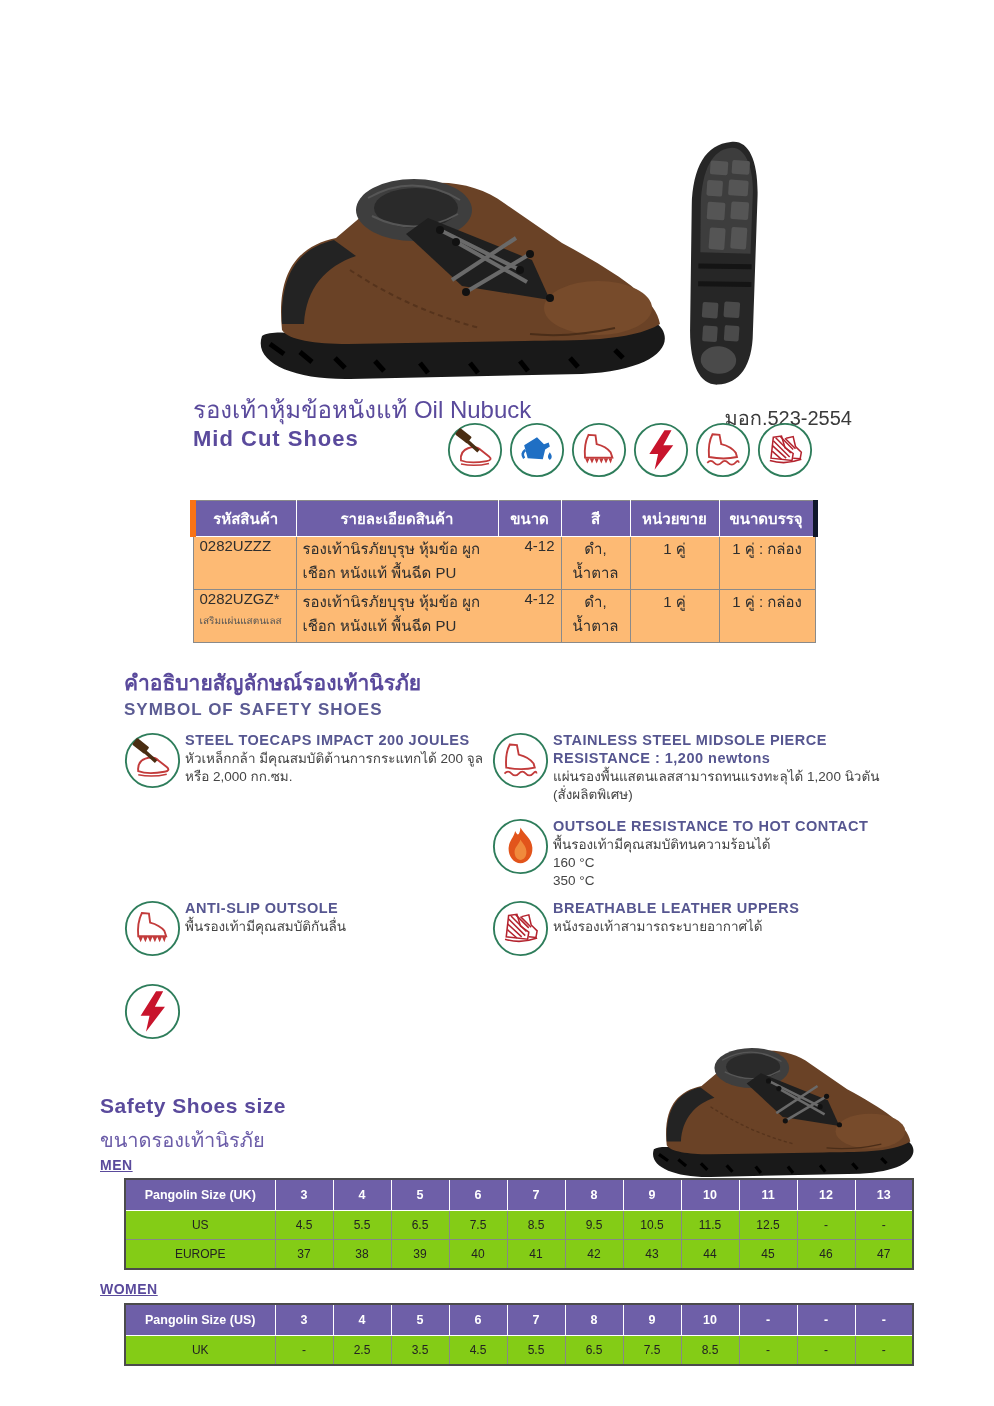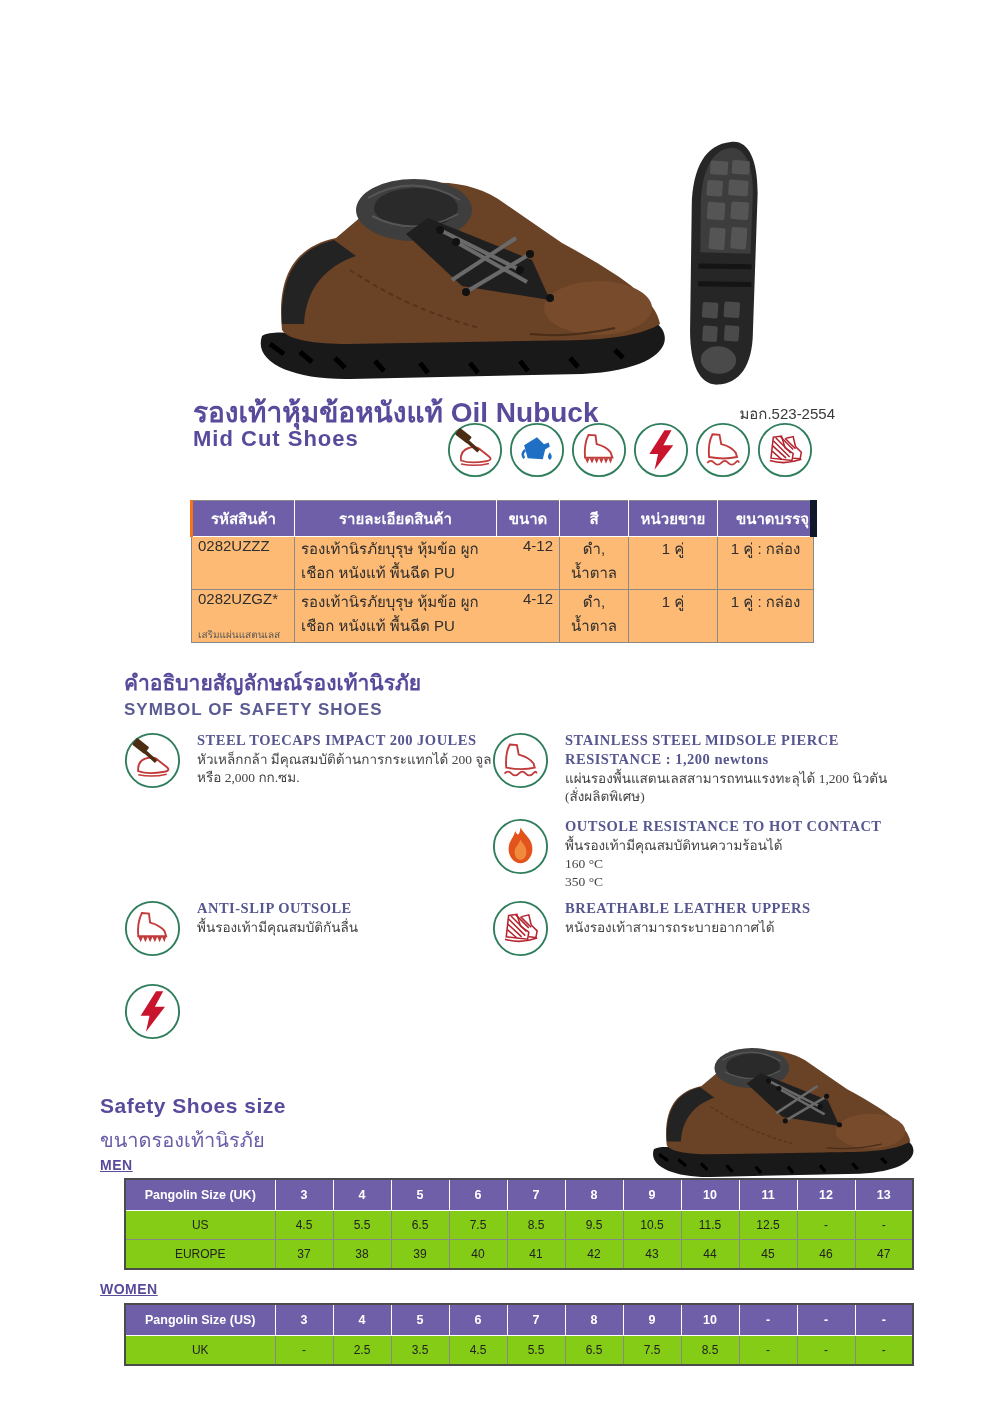--- a/index.html
+++ b/index.html
@@ -6,47 +6,47 @@
   #page{position:relative;width:994px;height:1406px;background:#fff;overflow:hidden;
         font-family:"Liberation Sans","DejaVu Sans",sans-serif;color:#333;}
 
   
   .photo-main{position:absolute;left:230px;top:110px;width:565px;height:285px;}
   .photo-main .shoe{position:absolute;left:0;top:10px;}
   .photo-main .sole{position:absolute;left:438px;top:28px;}
   .photo-small{position:absolute;left:633px;top:1010px;}
 
   
-  .title-th{position:absolute;left:193px;top:390px;font-size:28px;font-weight:bold;color:#5a4a9c;}
+  .title-th{position:absolute;left:193px;top:390px;font-size:24px;font-weight:normal;color:#5a4a9c;}
   .title-en{position:absolute;left:193px;top:426px;font-size:22px;font-weight:bold;color:#5a4a9c;letter-spacing:1px;}
-  .standard{position:absolute;left:693px;top:402px;width:142px;text-align:right;font-size:15px;color:#3a3a3a;}
+  .standard{position:absolute;left:710px;top:402px;width:142px;text-align:right;font-size:20px;color:#3a3a3a;}
   .badges{position:absolute;left:447px;top:422px;display:flex;gap:6px;}
   .badges svg{display:block;}
 
   
   .ptable{position:absolute;left:190px;top:500px;width:622px;border-collapse:collapse;table-layout:fixed;
           font-size:15px;}
   .ptable th{background:#6e5fa8;color:#fff;font-weight:bold;height:33px;border:1px solid #fff;
              border-top:1px solid #8a8a8a;font-size:15px;}
-  .ptable th:first-child{border-left:3px solid #f97316;text-align:center;}
-  .ptable th:last-child{border-right:7px solid #0f172a;text-align:right;}
+  .ptable th:first-child{border-left:6px solid #f97316;text-align:center;}
+  .ptable th:last-child{border-right:5px solid #0f172a;}
   .ptable td{border:1px solid #8a8a8a;padding:0 6px;vertical-align:top;background:#fdba74;color:#2e2e2e;}
   .ptable td.c-code{font-family:"Liberation Sans",sans-serif;}
   .ptable td.c-desc{border-right:none;}
   .ptable td.c-size{border-left:none;text-align:right;}
   .ptable td.c-color,.ptable td.c-unit,.ptable td.c-pack{text-align:center;}
   .ptable tr.prow{height:53px;}
-  .code-note{font-size:10px;color:#555;margin-top:20px;}
+  .code-note{font-size:10px;color:#555;margin-top:6px;}
   .col-code{width:103px;}.col-desc{width:202px;}.col-size{width:63px;}
   .col-color{width:69px;}.col-unit{width:89px;}.col-pack{width:96px;}
 
   
   .sym-head-th{position:absolute;left:124px;top:666px;font-size:21px;font-weight:bold;color:#5a4a9c;}
   .sym-head-en{position:absolute;left:124px;top:700px;font-size:17px;font-weight:bold;color:#5b5b93;letter-spacing:1px;}
-  .sym-item{position:absolute;display:flex;gap:16px;font-family:Liberation Serif, serif;}
+  .sym-item{position:absolute;display:flex;gap:4px;}
   .sym-item svg{flex:0 0 auto;display:block;}
   .sym-title{font-size:14.5px;font-weight:bold;color:#565690;letter-spacing:.5px;margin-bottom:2px;}
   .sym-desc{font-size:13.5px;color:#444;line-height:1.35;max-width:300px;}
   .sym-item.right .sym-desc{max-width:330px;}
 
   
   .size-title-en{position:absolute;left:100px;top:1094px;font-size:21px;font-weight:bold;color:#5a4a9c;letter-spacing:.5px;}
   .size-title-th{position:absolute;left:100px;top:1124px;font-size:20px;color:#6b5ca8;}
   .grp-label{position:absolute;font-size:14px;font-weight:bold;color:#5a4a9c;text-decoration:underline;letter-spacing:.5px;}
   .stable{position:absolute;left:100px;width:790px;border-collapse:collapse;table-layout:fixed;

